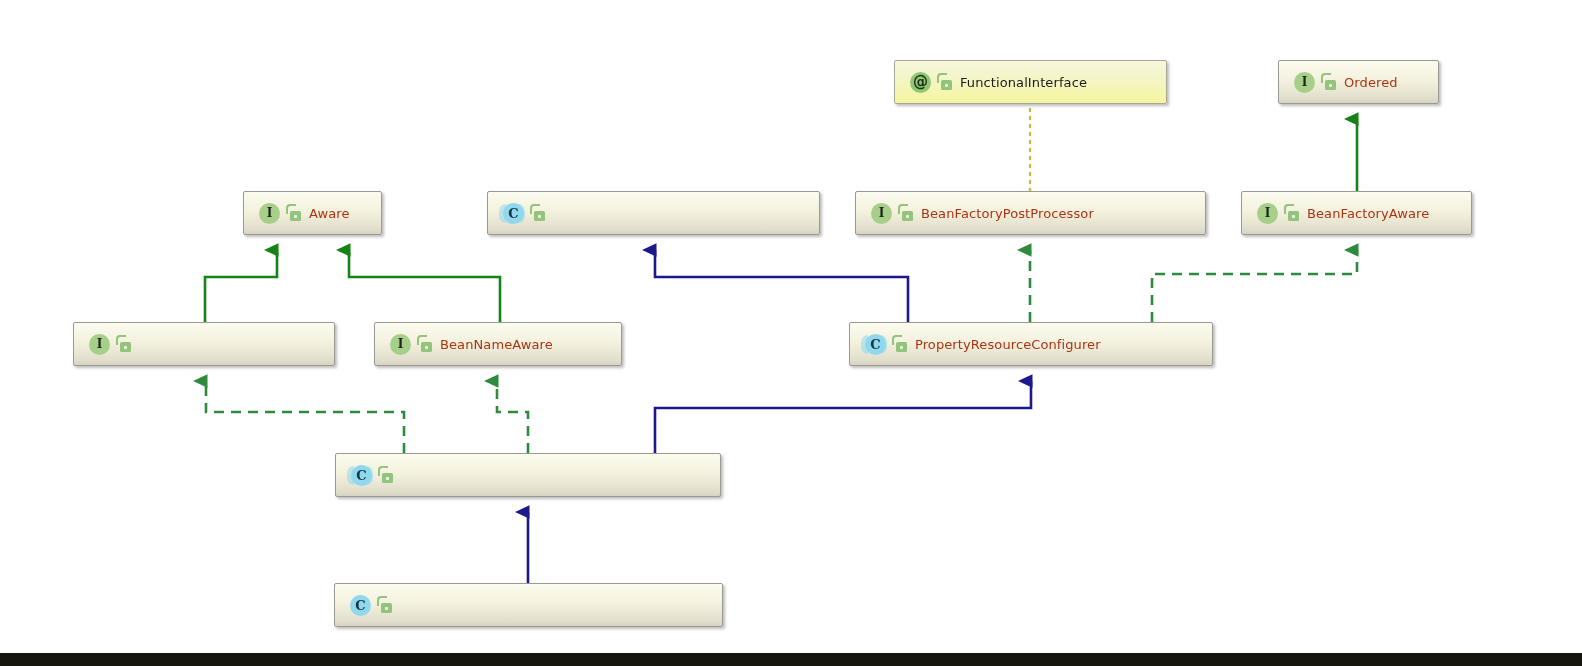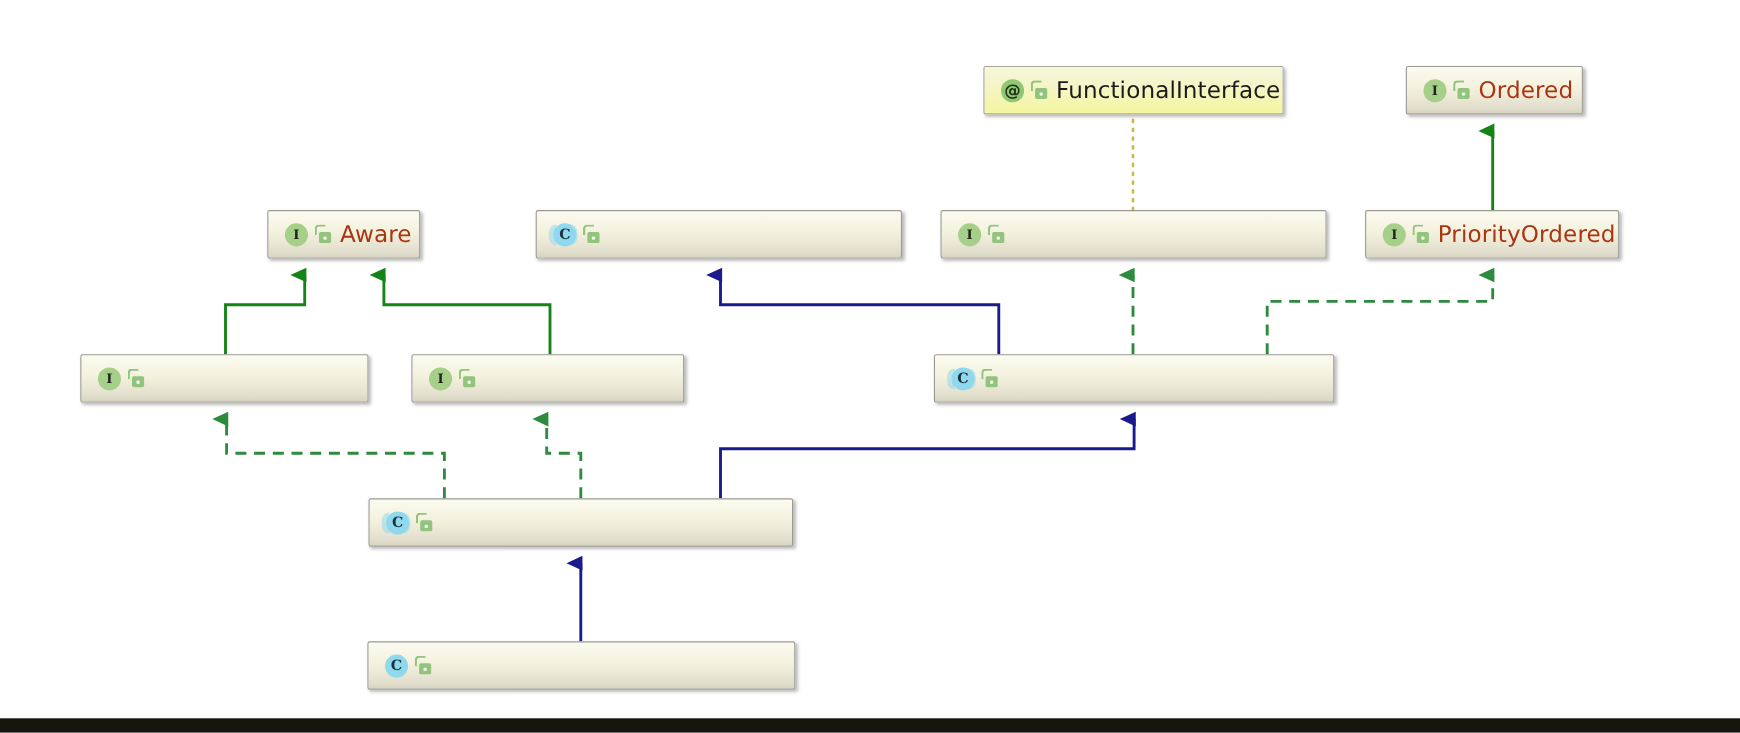--- a/index.html
+++ b/index.html
@@ -36,21 +36,21 @@
     background: linear-gradient(to bottom, #fbfbef 0%, #f4f2de 45%, #e2decd 88%, #d8d4c0 100%);
     box-shadow: 2px 2px 3px rgba(90,90,90,0.40);
     padding: 0 13px 0 11px;
     white-space: nowrap;
   }
   .uml-node.annotation-node {
     background: linear-gradient(to bottom, #f6f7dc 0%, #f4f5c8 40%, #f6f59f 100%);
     border: 1px solid #a8a89a;
   }
   .node-label {
-    font-size: 21px;
+    font-size: 13px;
     color: #aa3512;
     letter-spacing: 0.1px;
     margin-left: 7px;
   }
   .annotation-node .node-label {
     color: #1b1b1b;
   }
   .icon-kind {
     flex: 0 0 auto;
     position: relative;
@@ -251,61 +251,64 @@
   </div>
 
   <div class="uml-node" style="left:855px; top:191px; width:351px; height:44px;">
     <span class="icon-kind kind-interface">
       <span class="disc">I</span>
     </span>
     <span class="icon-lock">
       <span class="shackle"></span>
         <span class="body"></span>
     </span>
+    <span class="node-label">BeanFactoryPostProcessor</span>
   </div>
 
   <div class="uml-node" style="left:1241px; top:191px; width:231px; height:44px;">
     <span class="icon-kind kind-interface">
       <span class="disc">I</span>
     </span>
     <span class="icon-lock">
       <span class="shackle"></span>
         <span class="body"></span>
     </span>
-    <span class="node-label">PriorityOrdered</span>
+    <span class="node-label">BeanFactoryAware</span>
   </div>
 
   <div class="uml-node" style="left:73px; top:322px; width:262px; height:44px;">
     <span class="icon-kind kind-interface">
       <span class="disc">I</span>
     </span>
     <span class="icon-lock">
       <span class="shackle"></span>
         <span class="body"></span>
     </span>
   </div>
 
   <div class="uml-node" style="left:374px; top:322px; width:248px; height:44px;">
     <span class="icon-kind kind-interface">
       <span class="disc">I</span>
     </span>
     <span class="icon-lock">
       <span class="shackle"></span>
         <span class="body"></span>
     </span>
+    <span class="node-label">BeanNameAware</span>
   </div>
 
   <div class="uml-node" style="left:849px; top:322px; width:364px; height:44px;">
     <span class="icon-kind kind-abstract">
       <span class="disc">C</span>
     </span>
     <span class="icon-lock">
       <span class="shackle"></span>
         <span class="body"></span>
     </span>
+    <span class="node-label">PropertyResourceConfigurer</span>
   </div>
 
   <div class="uml-node" style="left:335px; top:453px; width:386px; height:44px;">
     <span class="icon-kind kind-abstract">
       <span class="disc">C</span>
     </span>
     <span class="icon-lock">
       <span class="shackle"></span>
         <span class="body"></span>
     </span>

